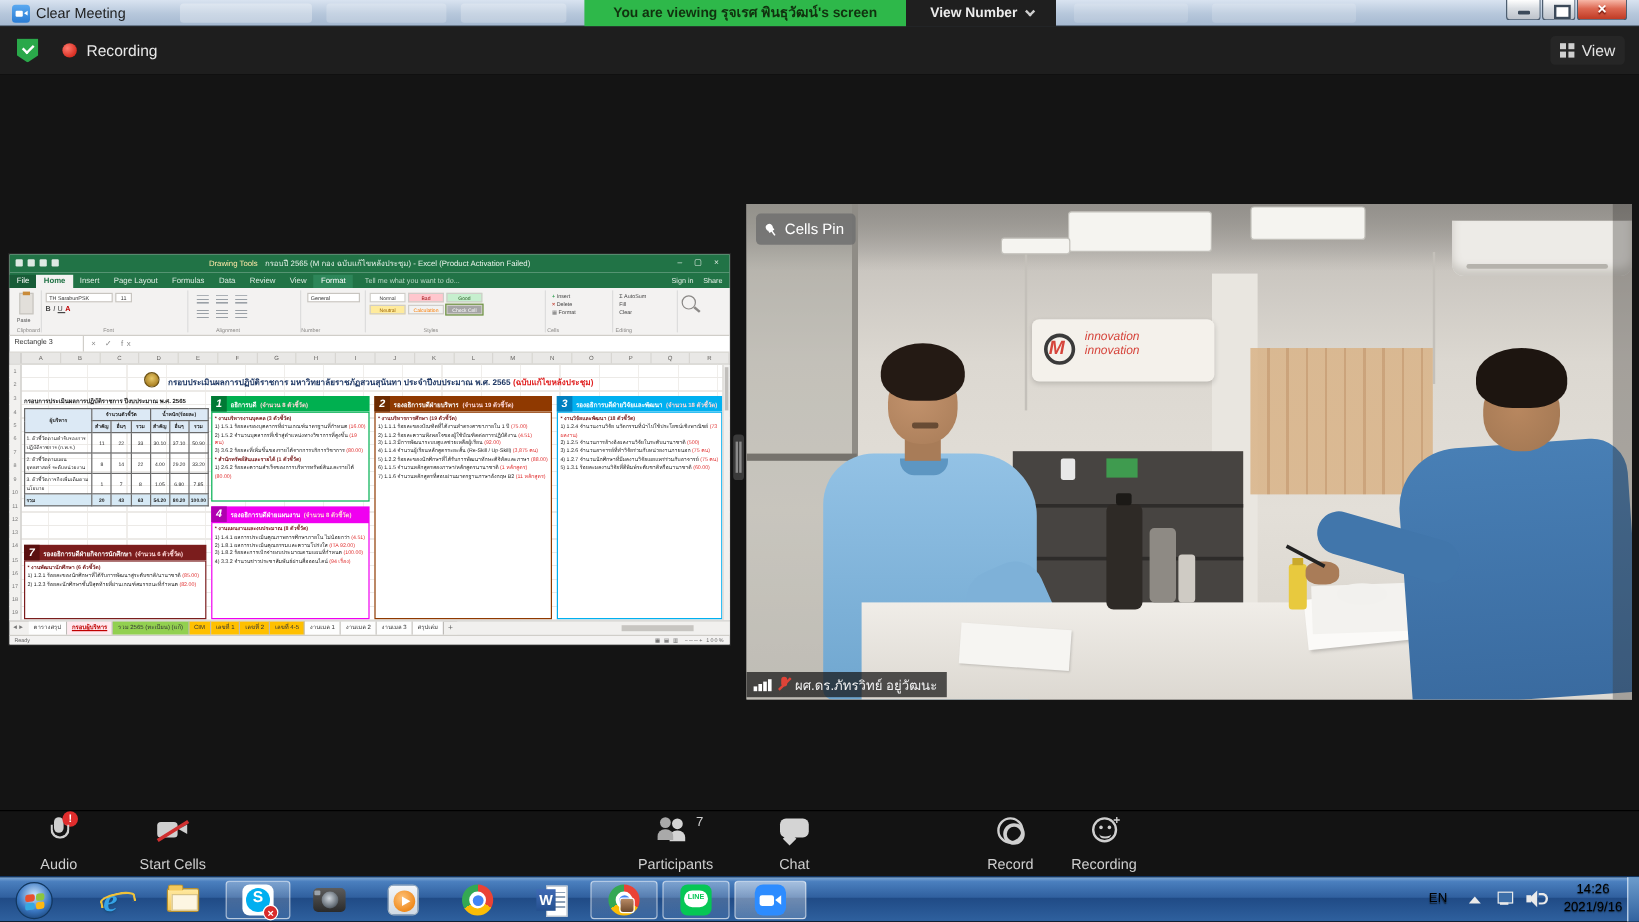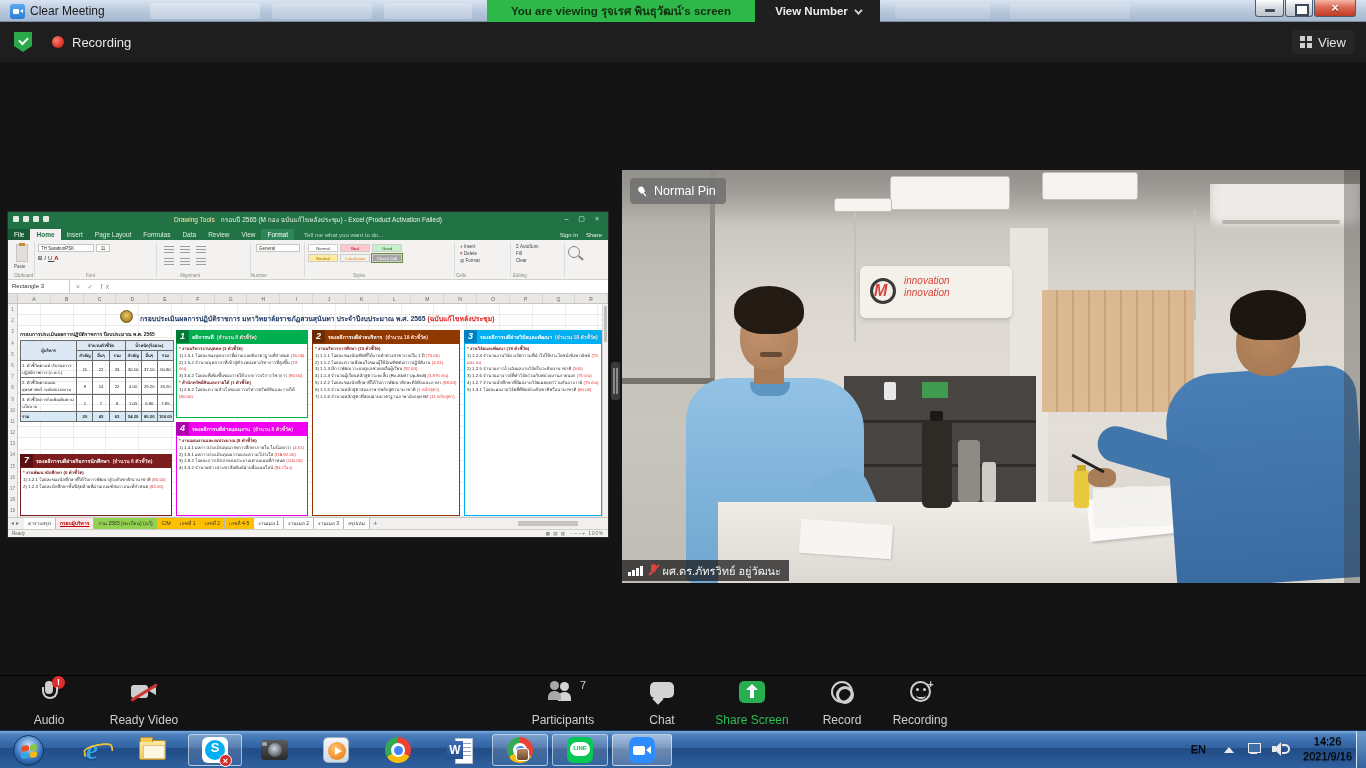--- a/index.html
+++ b/index.html
@@ -730,21 +730,21 @@
   <div class="p2-arm"></div>
   <div class="p2-hand"></div>
   <div class="pen"></div>
   <div class="edge-right"></div>
   <div class="remove-pin">
     <svg class="pin-ico" width="13" height="13" viewBox="0 0 16 16">
       <circle cx="8" cy="5" r="3.6" fill="#fff"></circle>
         <rect x="5" y="7.4" width="6" height="2.4" fill="#fff"></rect>
       <rect x="7.2" y="9" width="1.6" height="6" fill="#fff"></rect>
     </svg>
-    <span>Normal Pin</span>
+    <span>Cells Pin</span>
   </div>
   <div class="name-tag">
     <span class="sig-bars">
         <i class="sb1"></i>
         <i class="sb2"></i>
         <i class="sb3"></i>
         <i class="sb4"></i>
       </span>
     <span class="mic-off"></span>
     <span>ผศ.ดร.ภัทรวิทย์ อยู่วัฒนะ</span>
@@ -756,36 +756,32 @@
     <span class="mic-ico">
         <span class="excl-badge">!</span>
       </span>
     <span class="zb-lbl">Audio</span>
   </div>
 
   <div class="zb-btn" style="left:104px;width:80px">
     <span class="cam-ico">
         <span class="cam-slash"></span>
       </span>
-    <span class="zb-lbl">Ready Video</span>
+    <span class="zb-lbl">Start Cells</span>
   </div>
   <div class="zb-btn" style="left:520px;width:86px">
     <span class="ppl-ico">
         <span class="ppl-count">7</span>
       </span>
     <span class="zb-lbl">Participants</span>
   </div>
 
   <div class="zb-btn" style="left:632px;width:60px">
     <span class="chat-ico"></span>
     <span class="zb-lbl">Chat</span>
-  </div>
-  <div class="zb-btn zb-share" style="left:706px;width:92px">
-    <span class="share-ico"></span>
-    <span class="zb-lbl">Share Screen</span>
   </div>
   <div class="zb-btn" style="left:812px;width:60px">
     <span class="rec-ico"></span>
     <span class="zb-lbl">Record</span>
   </div>
   <div class="zb-btn" style="left:884px;width:72px">
     <span class="react-ico">
         <span class="react-plus">+</span>
       </span>
     <span class="zb-lbl">Recording</span>

